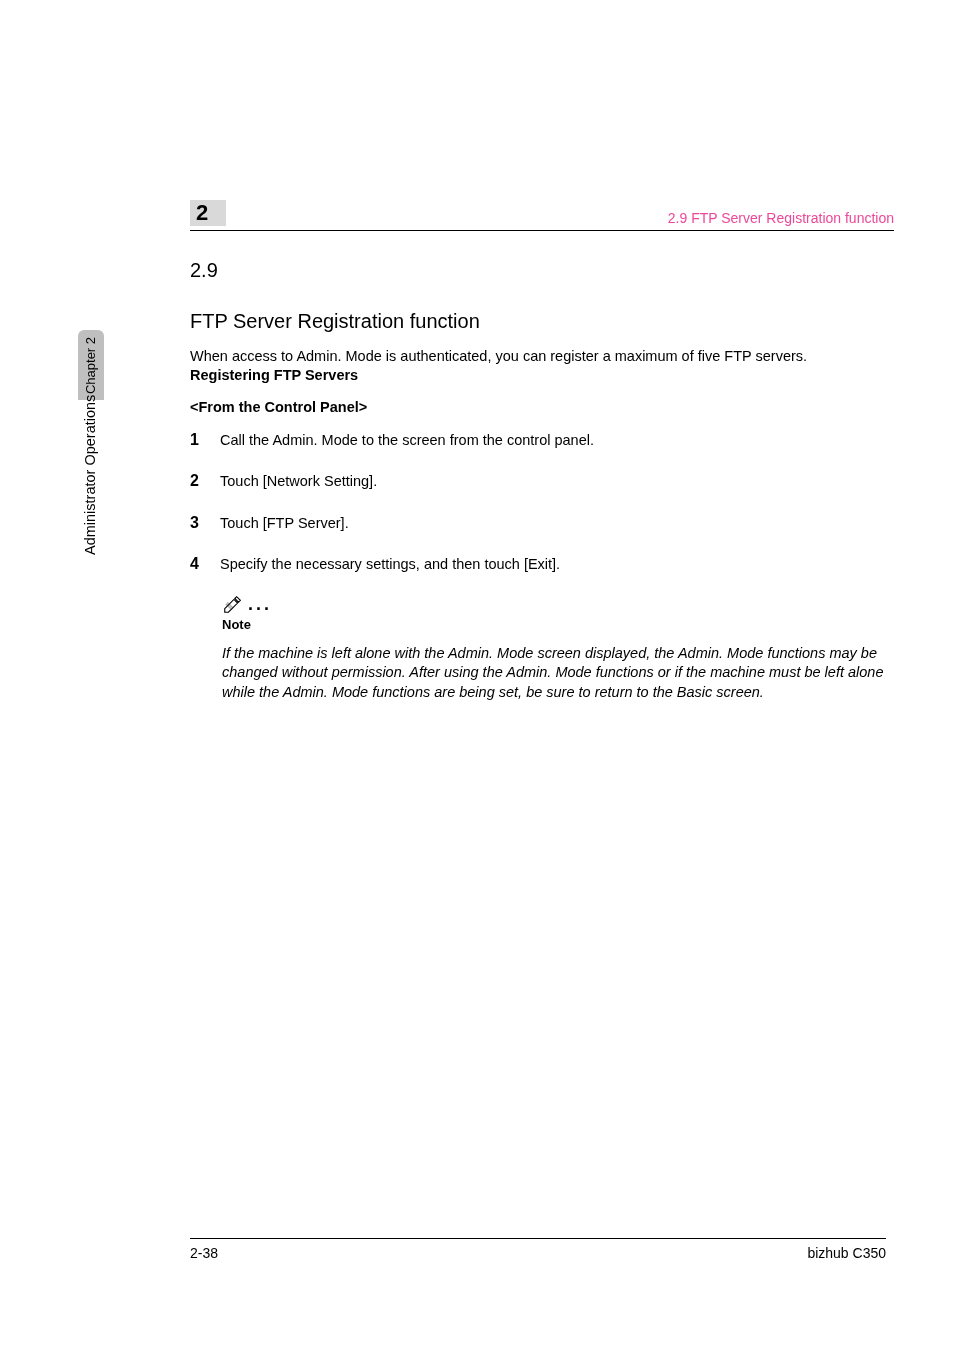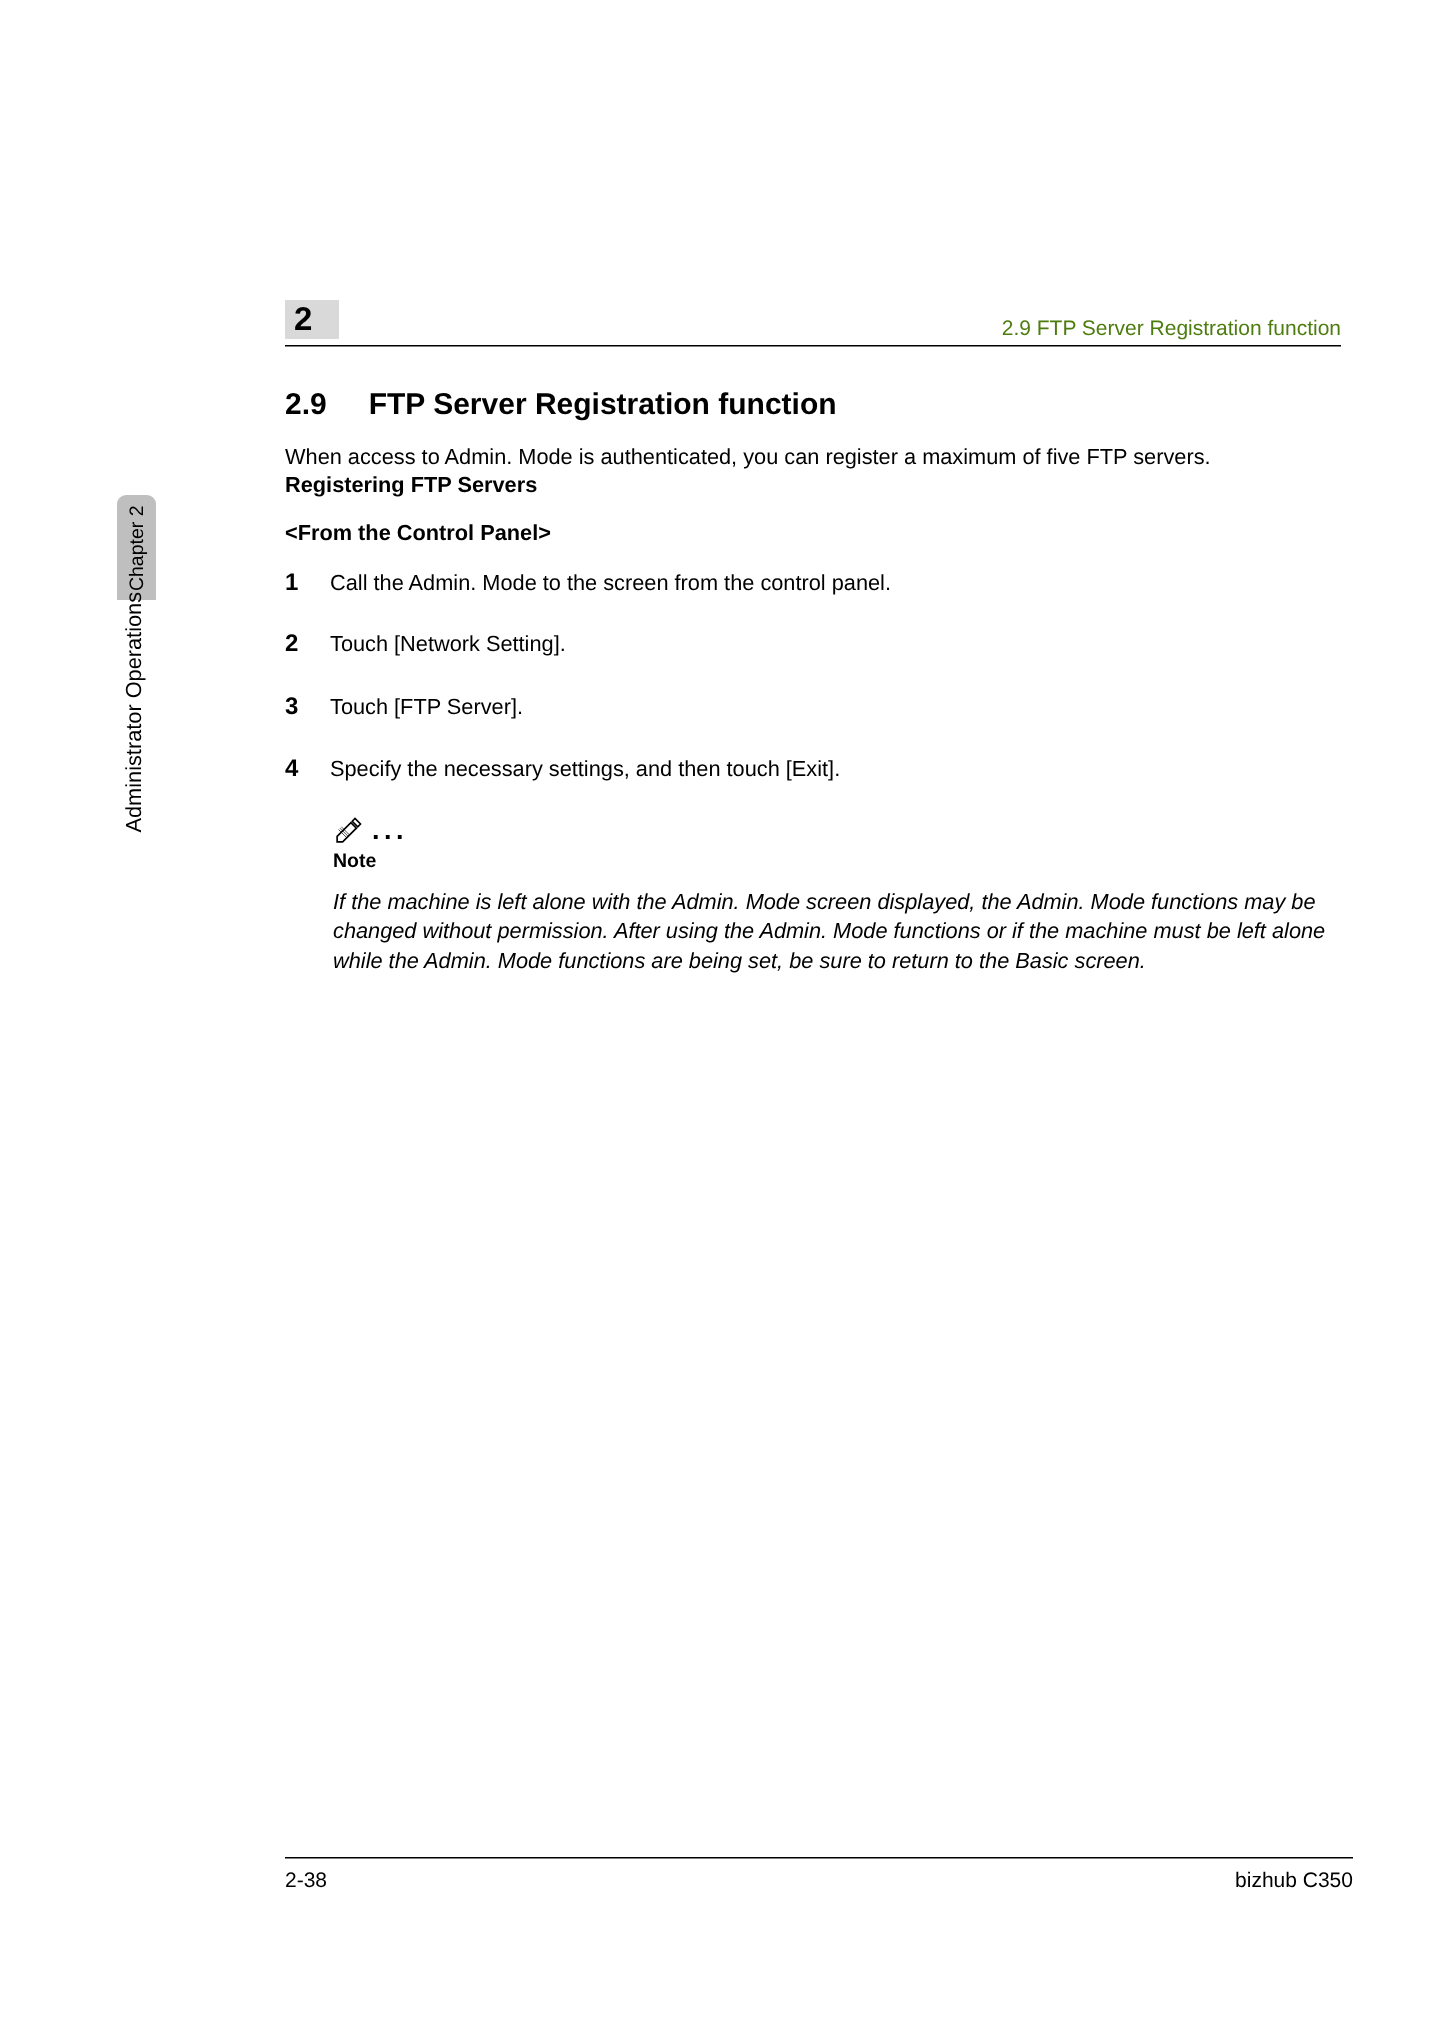--- a/index.html
+++ b/index.html
@@ -32,29 +32,30 @@
     background: #d9d9d9;
     display: flex;
     align-items: center;
     justify-content: flex-start;
     padding-left: 6px;
     font-size: 22px;
     font-weight: bold;
   }
   .header-right {
     font-size: 14px;
-    color: #4d7c0f;
+    color: #ec4899;
   }
   .section-title {
     margin-left: 60px;
     margin-top: 28px;
     font-size: 20px;
-    font-weight: bold;
+    font-weight: normal;
     display: flex;
     gap: 28px;
+    flex-direction: column;
   }
   .section-num {}
   .body-text {
     margin-left: 60px;
     margin-top: 14px;
     font-size: 14.5px;
     line-height: 1.35;
   }
   .bold-head {
     margin-left: 60px;
@@ -155,21 +156,21 @@
     transform: rotate(-90deg);
     transform-origin: left top;
     font-size: 14.5px;
     color: #000;
     white-space: nowrap;
   }
   .footer {
     position: absolute;
     bottom: 90px;
     left: 190px;
-    right: 52px;
+    right: 68px;
     border-top: 1px solid #000;
     display: flex;
     justify-content: space-between;
     padding-top: 6px;
     font-size: 14px;
   }
 </style>
 </head>
 <body>
 

